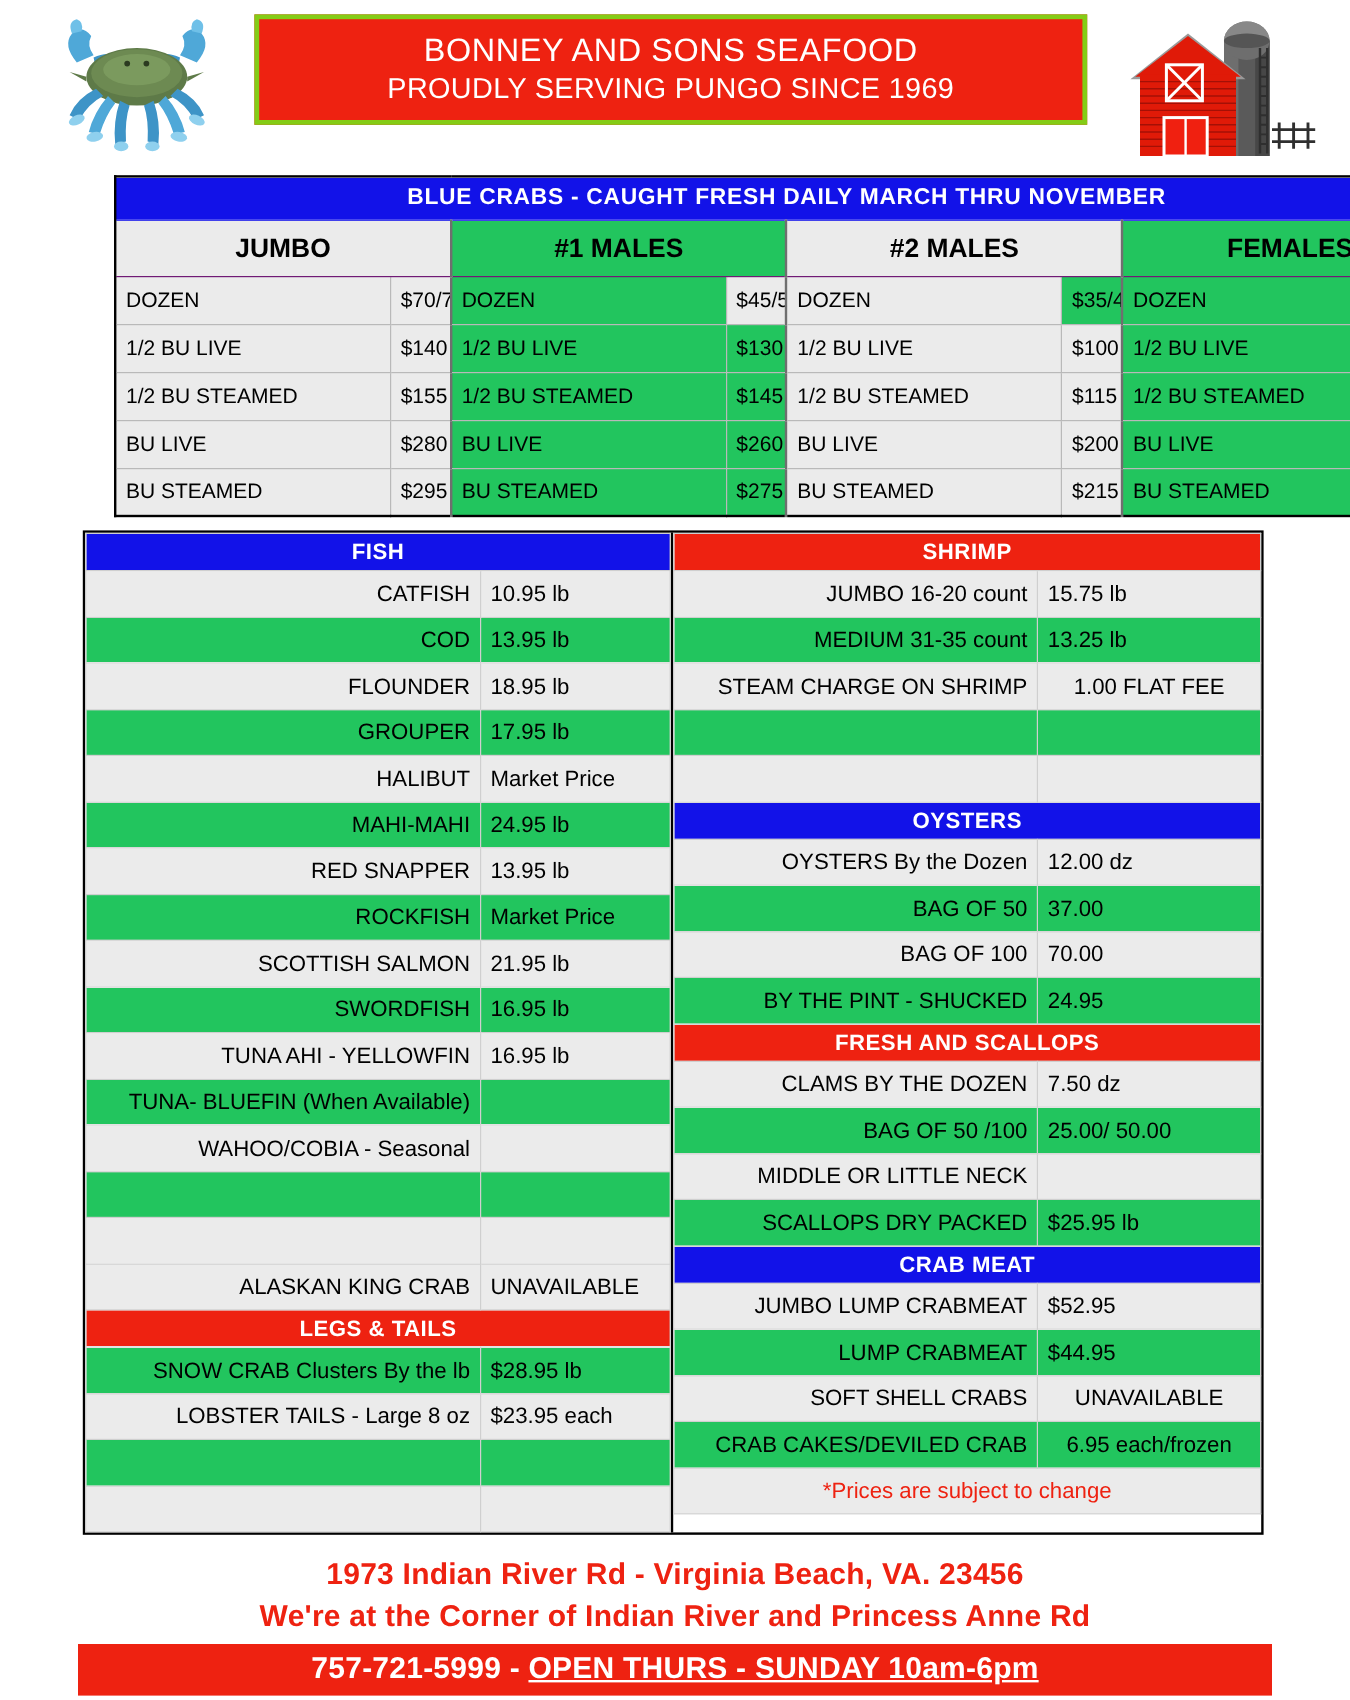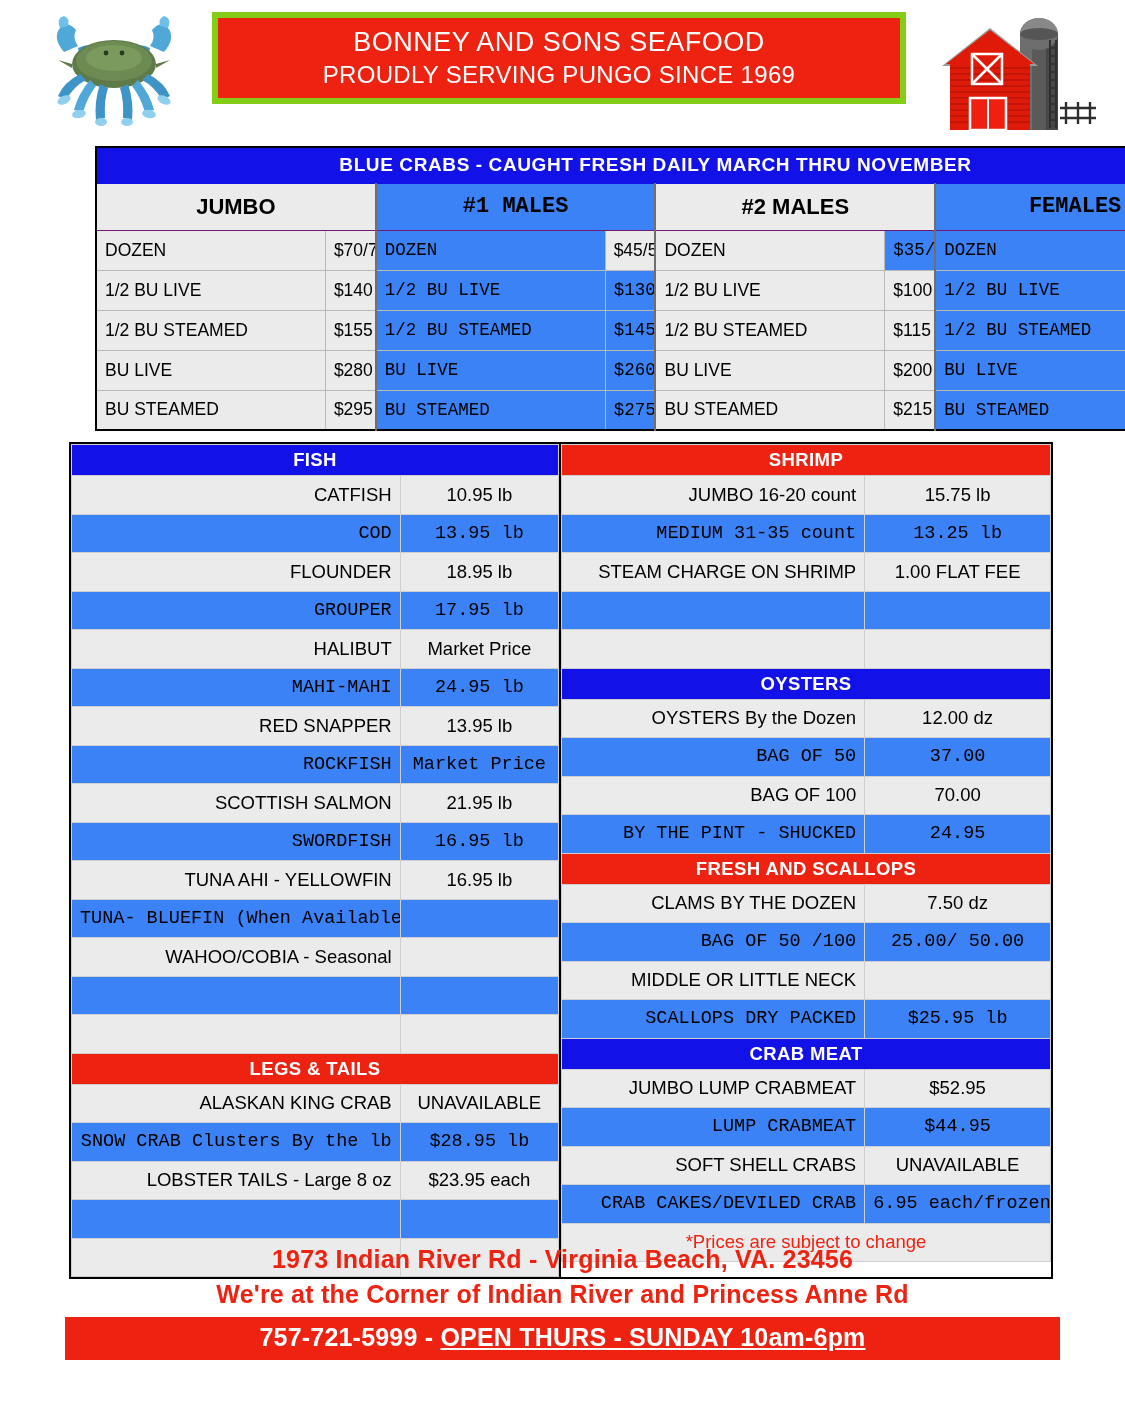--- a/index.html
+++ b/index.html
@@ -35,21 +35,21 @@
     width: 170px;
     height: 132px;
   }
   .title-banner {
     position: absolute;
     left: 212px;
     top: 12px;
     width: 694px;
     height: 92px;
     background: #EE2211;
-    border: 6px solid #84cc16;
+    border: 4px solid #84cc16;
     box-sizing: border-box;
     display: flex;
     flex-direction: column;
     align-items: center;
     justify-content: center;
   }
   .title-line1 {
     color: #ffffff;
     font-size: 27px;
     letter-spacing: 0.5px;
@@ -90,21 +90,21 @@
   }
   .band-red {
     background: #EE2211;
     color: #ffffff;
     font-weight: bold;
     text-align: center;
     letter-spacing: 0.4px;
     border: 1px solid #EE2211;
   }
   .shade { background: #ebebeb; }
-  .white { background: #3b82f6; font-family: Liberation Mono, monospace; }
+  .white { background: #22c55e; }
 
   
   .crab-wrap {
     position: absolute;
     left: 52px;
     top: 146px;
     width: 1021px;
   }
   .crab-table { width: 1121px; border: 2px solid #000000; margin-left: 43px; }
   .crab-table td { height: 40px; }
@@ -143,21 +143,21 @@
   }
   .menu-col { width: 50%; }
   .menu-col.left  { border-right: 2px solid #000000; box-sizing: border-box; }
   .menu-table { width: 100%; }
   .menu-table td {
     height: 38.5px;
     font-size: 18.5px;
     border: 1px solid #cfcfcf;
   }
   .menu-table td.name  { text-align: right; }
-  .menu-table td.price { text-align: center; margin-top: 40px; }
+  .menu-table td.price { text-align: left; margin-top: 40px; }
   .menu-table td.price-c { text-align: center; }
   .menu-table td.hdr {
     height: 31px;
     font-size: 18.5px;
   }
   .indent1 { padding-left: 18px !important; }
   .indent2 { padding-left: 30px !important; }
   .note-red {
     color: #EE2211;
     text-align: center !important;
@@ -166,21 +166,21 @@
   }
   col.c-name  { width: 67.5%; }
   col.c-price { width: 32.5%; }
   col.r-name  { width: 62%; }
   col.r-price { width: 38%; }
 
   
   .footer {
     position: absolute;
     left: 0;
-    top: 1242px;
+    top: 1295px;
     width: 1125px;
     text-align: center;
   }
   .addr1, .addr2 {
     color: #EE2211;
     font-weight: bold;
     font-size: 25px;
     line-height: 1.38;
     letter-spacing: 0.2px;
   }
@@ -453,25 +453,25 @@
       <tr>
         <td class="name white"></td>
         <td class="price white"></td>
       </tr>
       <tr>
         <td class="name shade"></td>
         <td class="price shade"></td>
       </tr>
 
       <tr>
-        <td class="band-red hdr" colspan="2">LEGS &amp; TAILS</td>
-      </tr>
-      <tr>
         <td class="name shade">ALASKAN KING CRAB</td>
         <td class="price shade">UNAVAILABLE</td>
+      </tr>
+      <tr>
+        <td class="band-red hdr" colspan="2">LEGS &amp; TAILS</td>
       </tr>
       <tr>
         <td class="name white">SNOW CRAB Clusters By the lb</td>
         <td class="price white">$28.95 lb</td>
       </tr>
       <tr>
         <td class="name shade">LOBSTER TAILS - Large 8 oz</td>
         <td class="price shade">$23.95 each</td>
       </tr>
       <tr>

